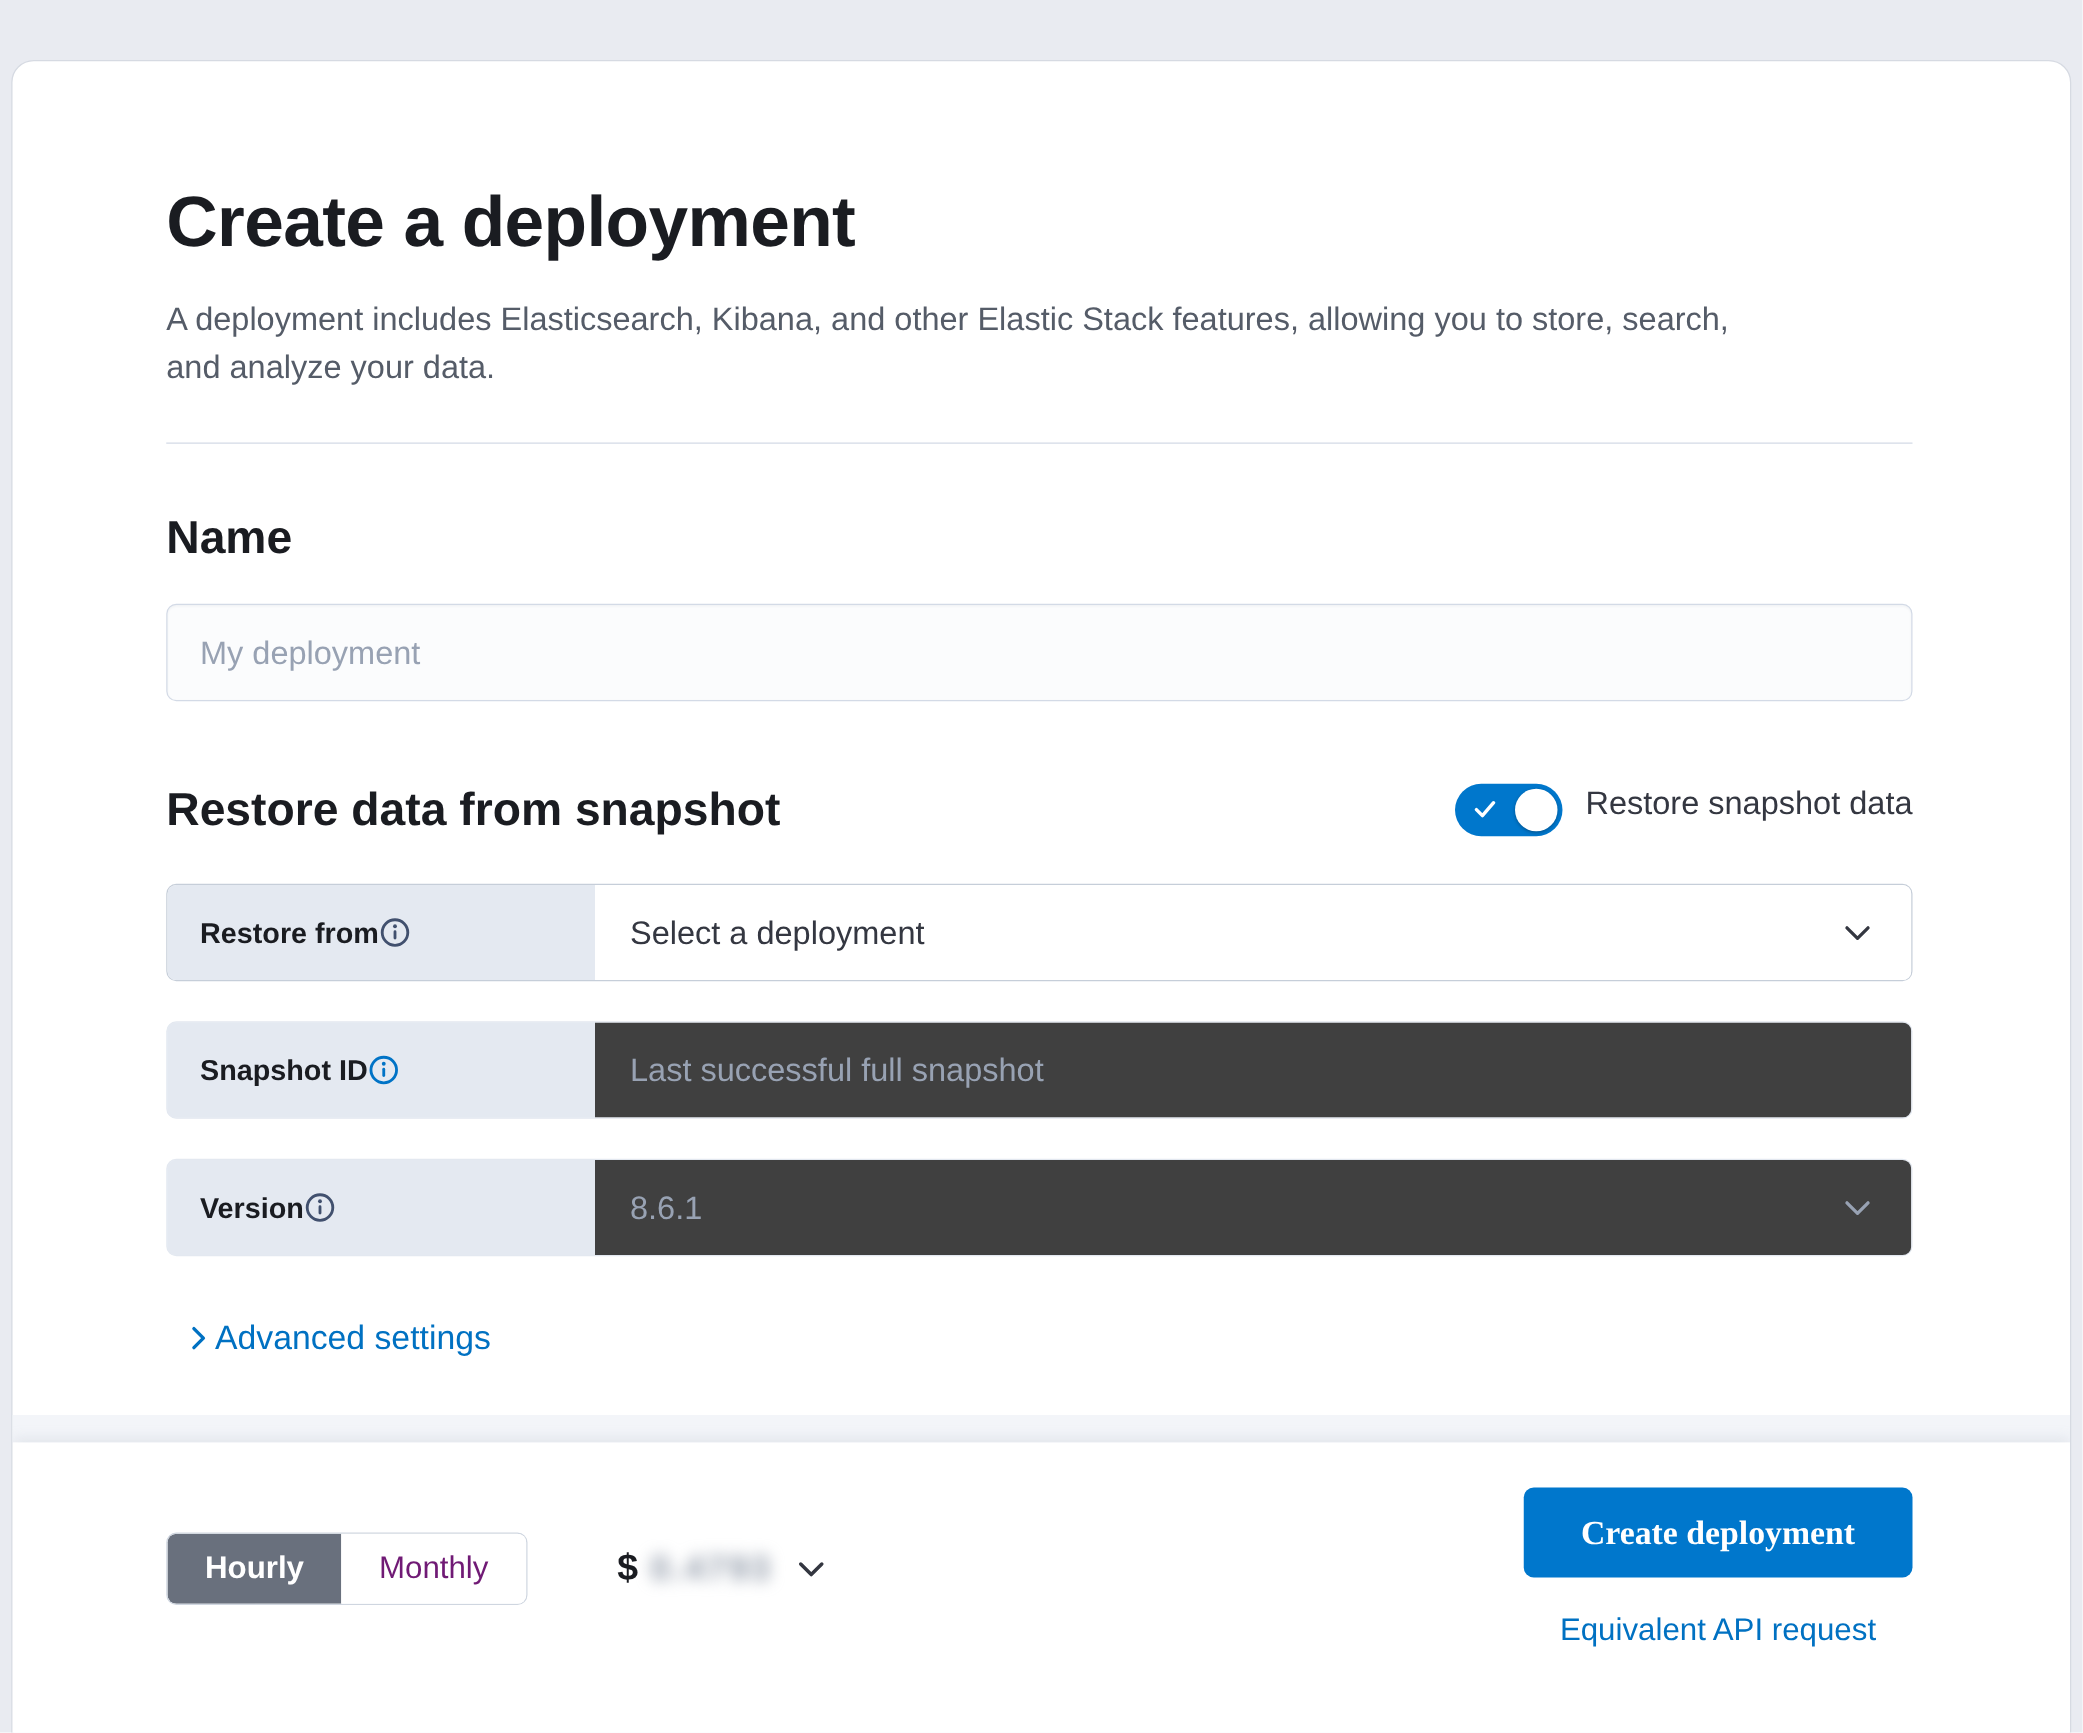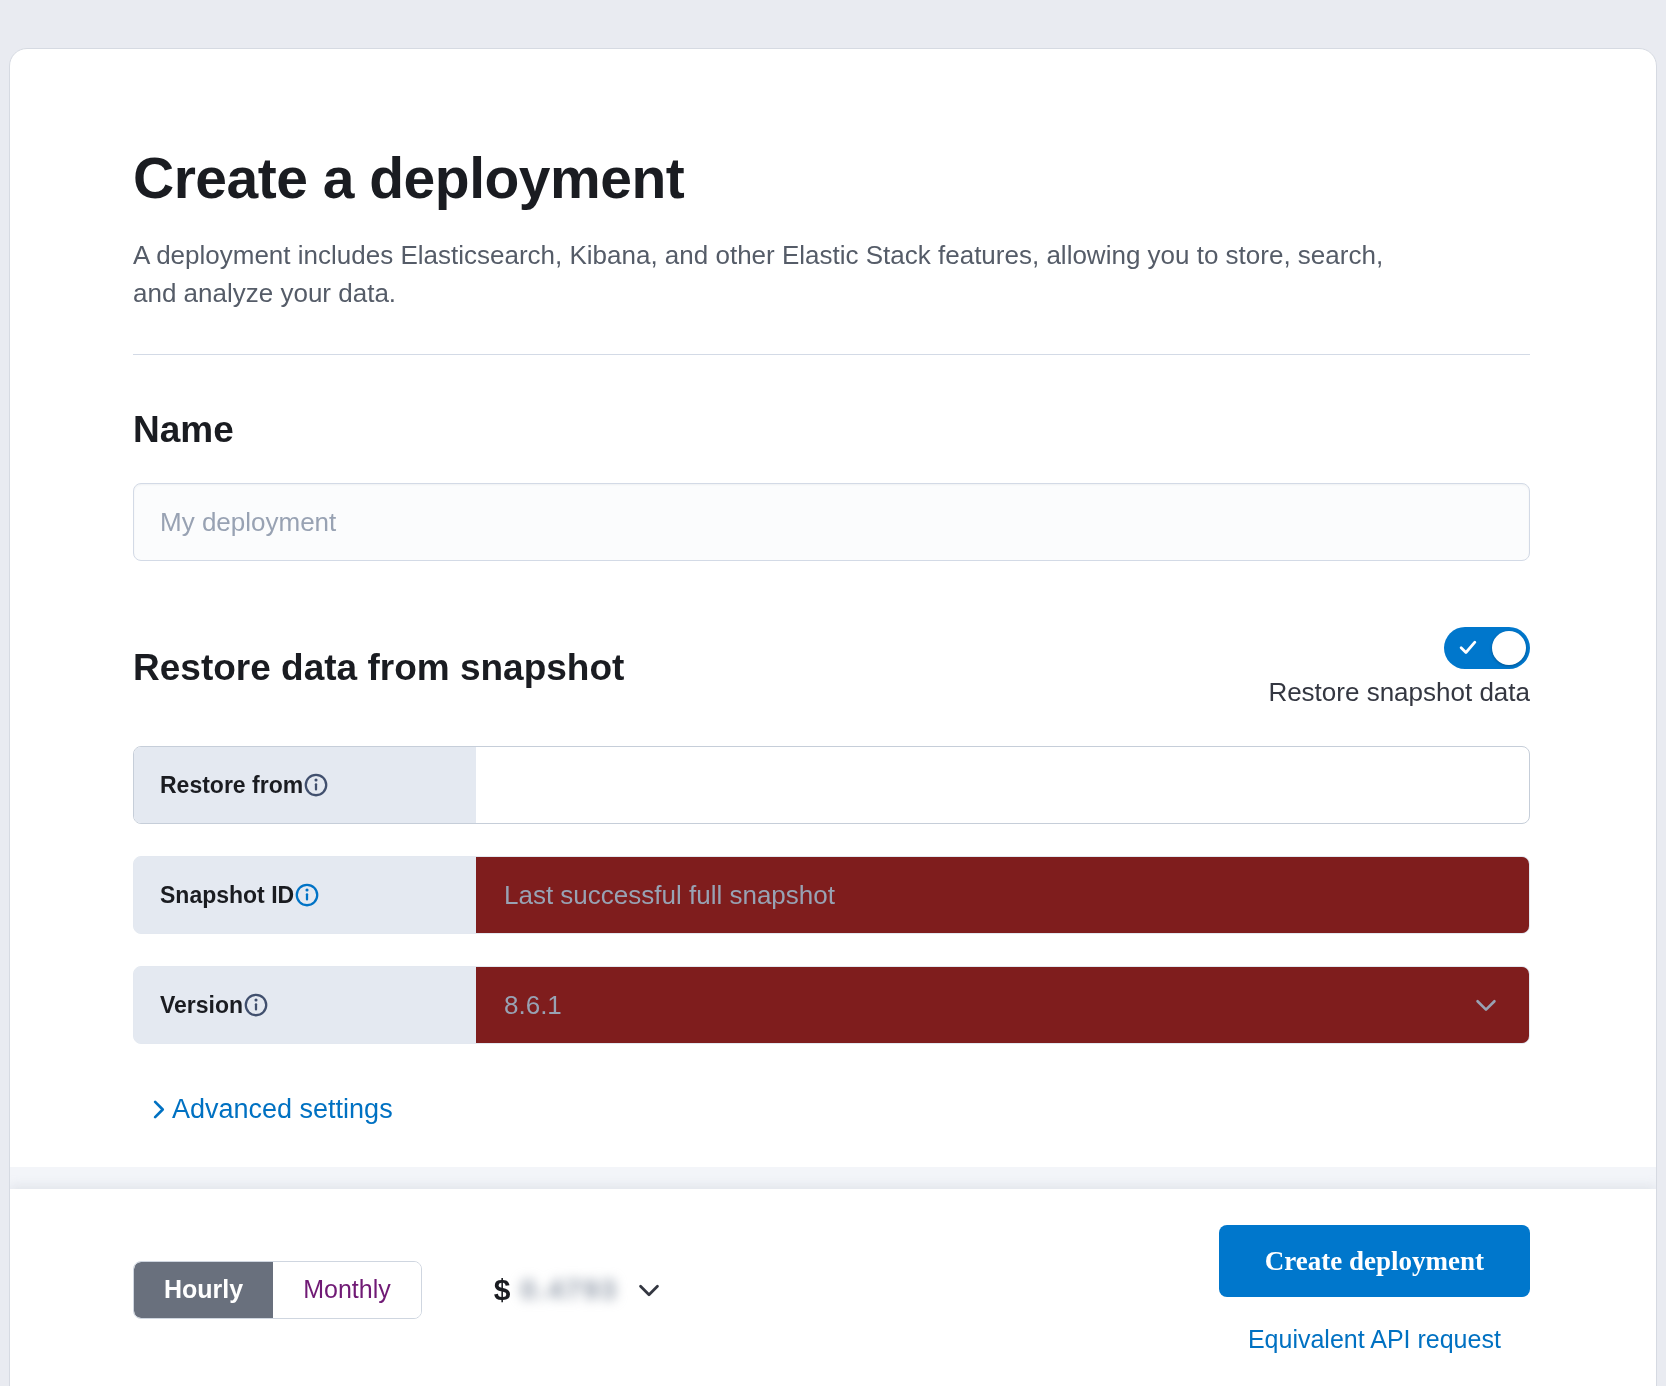--- a/index.html
+++ b/index.html
@@ -51,21 +51,21 @@
     outline: none;
   }
   .name-input::placeholder { color: #98a2b3; }
 
   .section-head-row {
     display: flex; align-items: center; justify-content: space-between;
     margin: 66px 0 38px;
   }
   .section-head-row .section-heading { margin: 0; }
 
-  .switch-row { display: flex; align-items: flex-end; gap: 8px; flex-direction: column; }
+  .switch-row { display: flex; align-items: flex-start; gap: 18px; }
   .switch {
     position: relative;
     width: 86px; height: 42px;
     background: #0077cc; border-radius: 21px;
     border: none; cursor: pointer; padding: 0;
   }
   .switch .knob {
     position: absolute; top: 4px; right: 4px;
     width: 34px; height: 34px;
     background: #fff; border-radius: 50%;
@@ -94,21 +94,21 @@
   .info-icon { color: #41506e; display: inline-flex; cursor: pointer; }
   .info-icon.blue { color: #0073c6; }
 
   .row-control {
     flex: 1 1 auto;
     display: flex; align-items: center; justify-content: space-between;
     padding: 0 28px;
     font-size: 26px;
   }
   .row-control.select { background: #ffffff; color: #343741; cursor: pointer; }
-  .row-control.muted { color: #98a2b3; background: #7f1d1d; }
+  .row-control.muted { color: #98a2b3; background: #404040; }
   .chev { color: #343741; display: inline-flex; }
   .chev.muted { color: #98a2b3; }
 
   .advanced-link {
     display: inline-flex; align-items: center; gap: 0;
     margin-top: 18px; margin-left: 12px;
     font-size: 27px; color: #0071c2;
     text-decoration: none; cursor: pointer;
   }
 
@@ -202,20 +202,28 @@
         <div class="row-label">
           <span>Restore from</span>
           <span class="info-icon">
             <svg viewBox="0 0 16 16" width="26" height="26">
                 <circle cx="8" cy="8" r="6.3" fill="none" stroke="currentColor" stroke-width="1.4"></circle>
                 <circle cx="8" cy="4.9" r="0.95" fill="currentColor"></circle>
                 <rect x="7.3" y="6.9" width="1.4" height="4.5" rx="0.7" fill="currentColor"></rect>
               </svg>
           </span>
         </div>
+        <div class="row-control select">
+          <span>Select a deployment</span>
+          <span class="chev">
+            <svg viewBox="0 0 16 16" width="30" height="30">
+                <path d="M3.5 6 8 10.5 12.5 6" fill="none" stroke="currentColor" stroke-width="1.4" stroke-linecap="round" stroke-linejoin="round"></path>
+              </svg>
+          </span>
+        </div>
       </div>
 
       
       <div class="form-row disabled">
         <div class="row-label">
           <span>Snapshot ID</span>
           <span class="info-icon blue">
             <svg viewBox="0 0 16 16" width="26" height="26">
                 <circle cx="8" cy="8" r="6.3" fill="none" stroke="currentColor" stroke-width="1.4"></circle>
                 <circle cx="8" cy="4.9" r="0.95" fill="currentColor"></circle>

